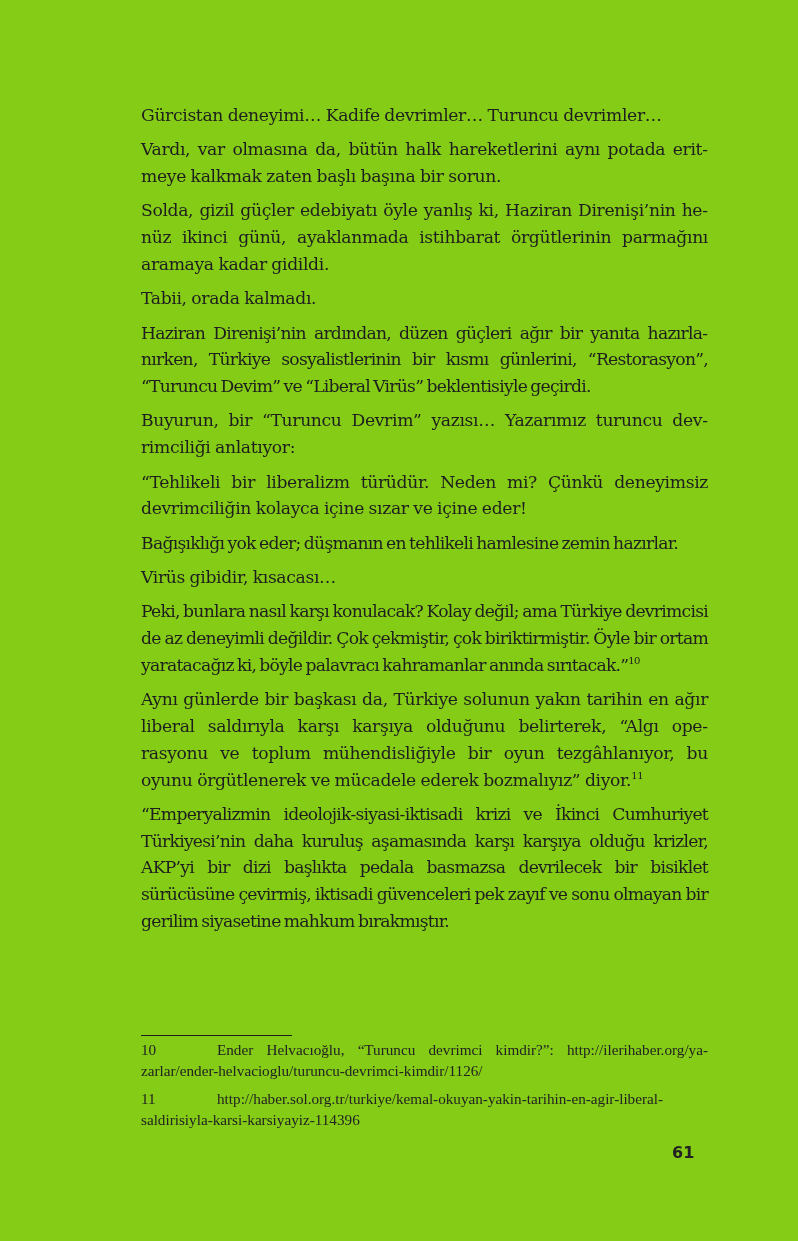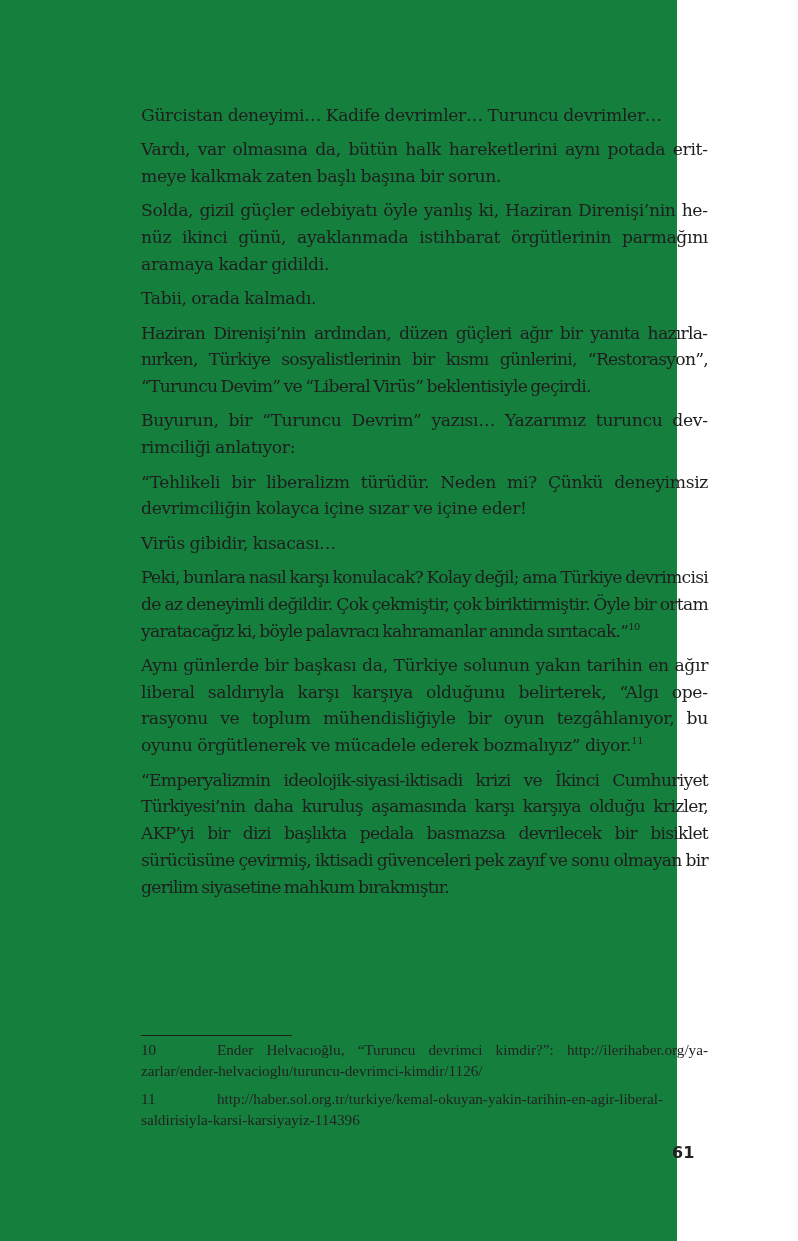--- a/index.html
+++ b/index.html
@@ -1,17 +1,17 @@
 <!DOCTYPE html>
 <html><head>
 <meta charset="utf-8">
 <style>
   html, body { margin: 0; padding: 0; background: #ffffff; }
   body { width: 798px; height: 1241px; position: relative; overflow: hidden; }
-  .page { position: absolute; left: 0; top: 0; width: 677px; height: 1241px; background: #15803d; }
+  .page { position: absolute; left: 0; top: 0; width: 798px; height: 1241px; background: #84cc16; }
   .body-text {
     position: absolute; left: 141px; top: 102px; width: 567px;
     font-family: "DejaVu Serif", serif; font-size: 17.2px; line-height: 26.8px;
     color: #1e1e1e; text-align: justify; hyphens: manual;
     letter-spacing: -0.35px; word-spacing: -0.5px;
   }
   .body-text p { margin: 0 0 7.5px 0; }
   .body-text p.tight { letter-spacing: -0.75px; word-spacing: -1.5px; }
   sup { font-size: 10px; line-height: 0; vertical-align: 7px; }
   .rule { position: absolute; left: 141px; top: 1035px; width: 151px; height: 0; border-top: 1.5px solid #1e1e1e; }
@@ -32,20 +32,21 @@
 
 <div class="page">
   <div class="body-text">
     <p>Gürcistan deneyimi… Kadife devrimler… Turuncu devrimler…</p>
     <p>Vardı, var olmasına da, bütün halk hareketlerini aynı potada erit­meye kalkmak zaten başlı başına bir sorun.</p>
     <p>Solda, gizil güçler edebiyatı öyle yanlış ki, Haziran Direnişi’nin he­nüz ikinci günü, ayaklanmada istihbarat örgütlerinin parmağını aramaya kadar gidildi.</p>
     <p>Tabii, orada kalmadı.</p>
     <p class="tight">Haziran Direnişi’nin ardından, düzen güçleri ağır bir yanıta hazırla­nırken, Türkiye sosyalistlerinin bir kısmı günlerini, “Restorasyon”, “Turuncu Devim” ve “Liberal Virüs” beklentisiyle geçirdi.</p>
     <p>Buyurun, bir “Turuncu Devrim” yazısı… Yazarımız turuncu dev­rimciliği anlatıyor:</p>
     <p>“Tehlikeli bir liberalizm türüdür. Neden mi? Çünkü deneyimsiz devrimciliğin kolayca içine sızar ve içine eder!</p>
+    <p class="tight">Bağışıklığı yok eder; düşmanın en tehlikeli hamlesine zemin hazırlar.</p>
     <p>Virüs gibidir, kısacası…</p>
     <p class="tight"><span>Peki, bunlara nasıl karşı konulacak? Kolay değil; ama Türkiye devrim­cisi de az deneyimli değildir. Çok çekmiştir, çok biriktirmiştir. Öyle bir ortam yaratacağız ki, böyle palavracı kahramanlar anında sırıtacak.”</span><sup>10</sup></p>
     <p><span>Aynı günlerde bir başkası da, Türkiye solunun yakın tarihin en ağır liberal saldırıyla karşı karşıya olduğunu belirterek, “Algı ope­rasyonu ve toplum mühendisliğiyle bir oyun tezgâhlanıyor, bu oyunu örgütlenerek ve mücadele ederek bozmalıyız” diyor.</span><sup>11</sup></p>
     <p class="tight">“Emperyalizmin ideolojik-siyasi-iktisadi krizi ve İkinci Cumhuriyet Türkiyesi’nin daha kuruluş aşamasında karşı karşıya olduğu kriz­ler, AKP’yi bir dizi başlıkta pedala basmazsa devrilecek bir bisiklet sürücüsüne çevirmiş, iktisadi güvenceleri pek zayıf ve sonu olma­yan bir gerilim siyasetine mahkum bırakmıştır.</p>
   </div>
 
   <div class="rule"></div>
 
   <div class="footnotes">
     <div class="fn"><span class="fn-num">10</span><span>Ender Helvacıoğlu, “Turuncu devrimci kimdir?”: http://ilerihaber.org/ya­zarlar/ender-helvacioglu/turuncu-devrimci-kimdir/1126/</span></div>

